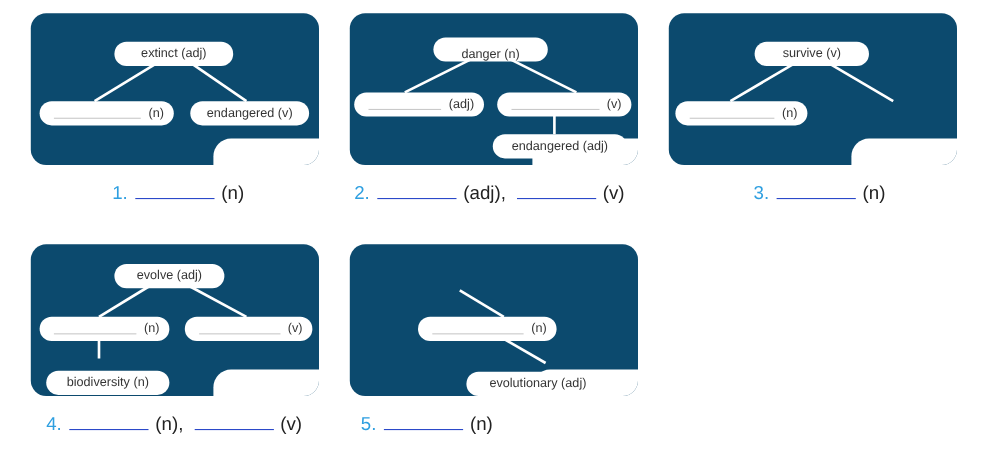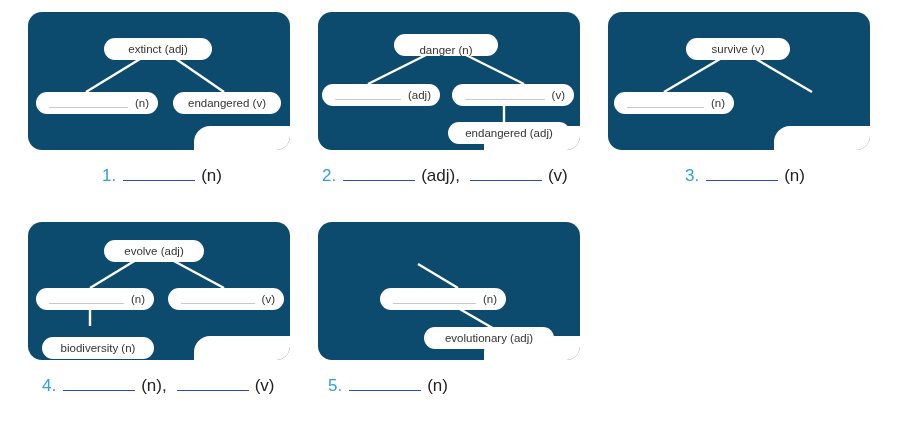--- a/index.html
+++ b/index.html
@@ -252,21 +252,21 @@
     <div class="card">
       <div class="diagram">
         <svg class="connectors" viewBox="0 0 262 138">
           <path d="M100 42 L140 66" stroke="#ffffff" stroke-width="2.4" fill="none"></path>
           <path d="M140 86 L178 108" stroke="#ffffff" stroke-width="2.4" fill="none"></path>
         </svg>
         <div class="pill right" style="left:62px; top:66px; width:126px;">
           <span class="blank-line"></span>
           <span class="pos">(n)</span>
         </div>
-        <div class="pill center" style="left:106px; top:105px; width:130px;text-align:center;">
+        <div class="pill center" style="left:106px; top:116px; width:130px;text-align:center;">
           <span>evolutionary (adj)</span>
         </div>
       </div>
       <div class="card-notch"></div>
     </div>
     <div class="answer indent-5">
       <span class="num">5.</span>
       <span class="blank"></span>
       <span class="tag">(n)</span>
     </div>

